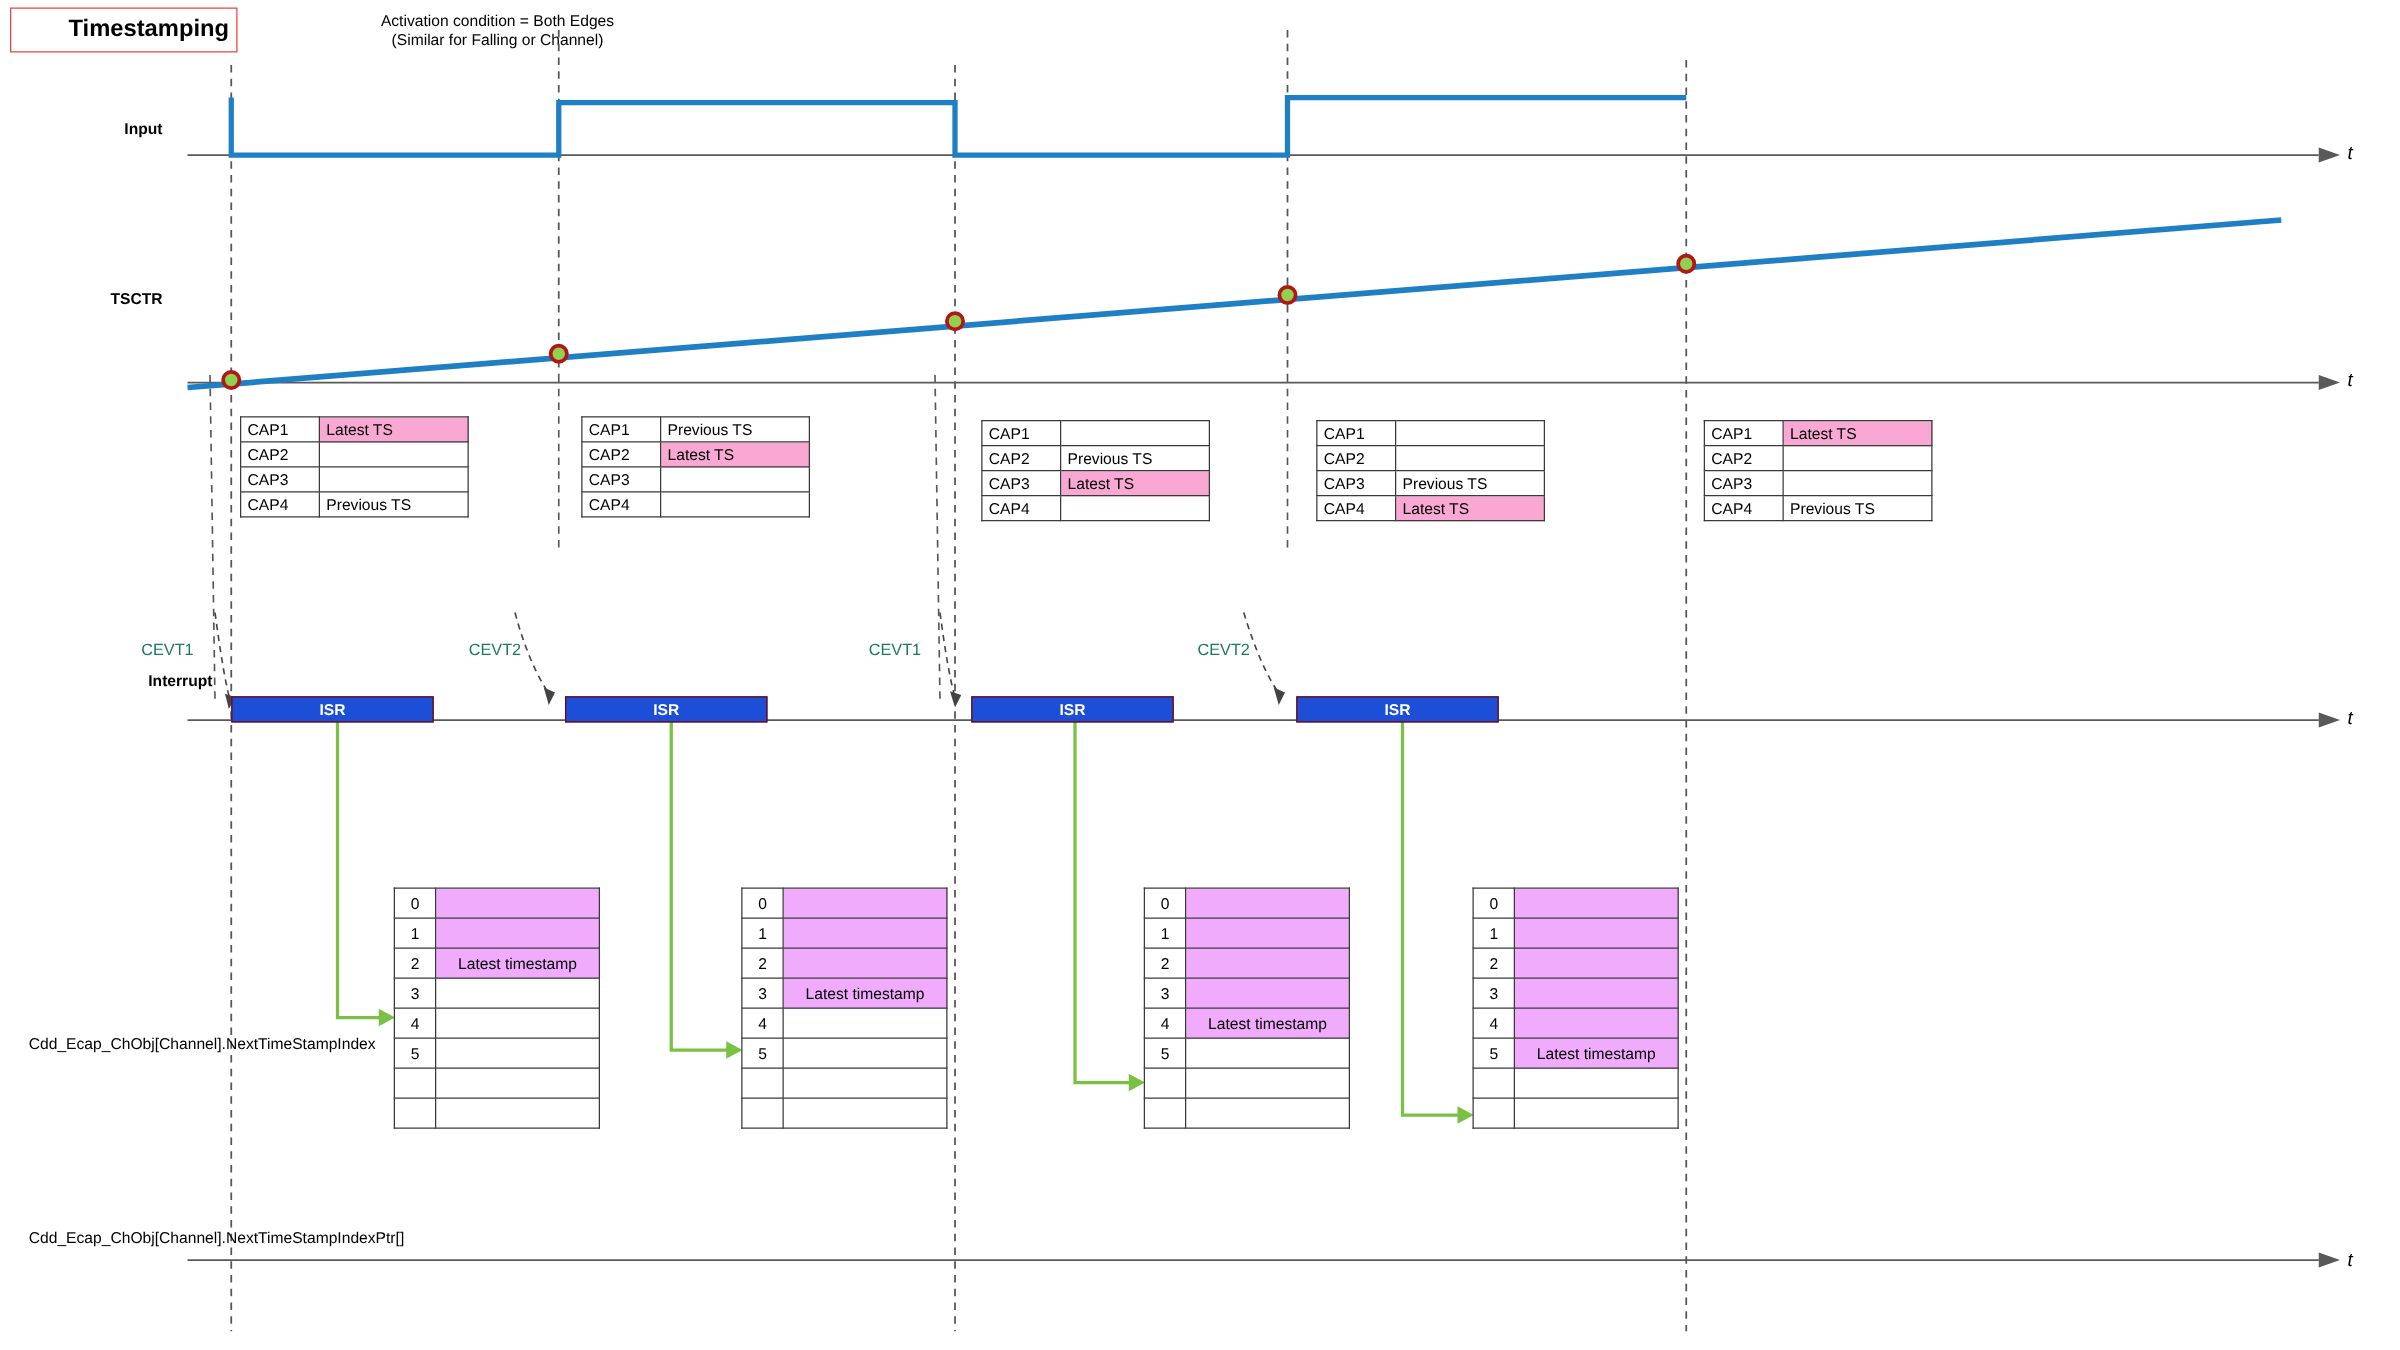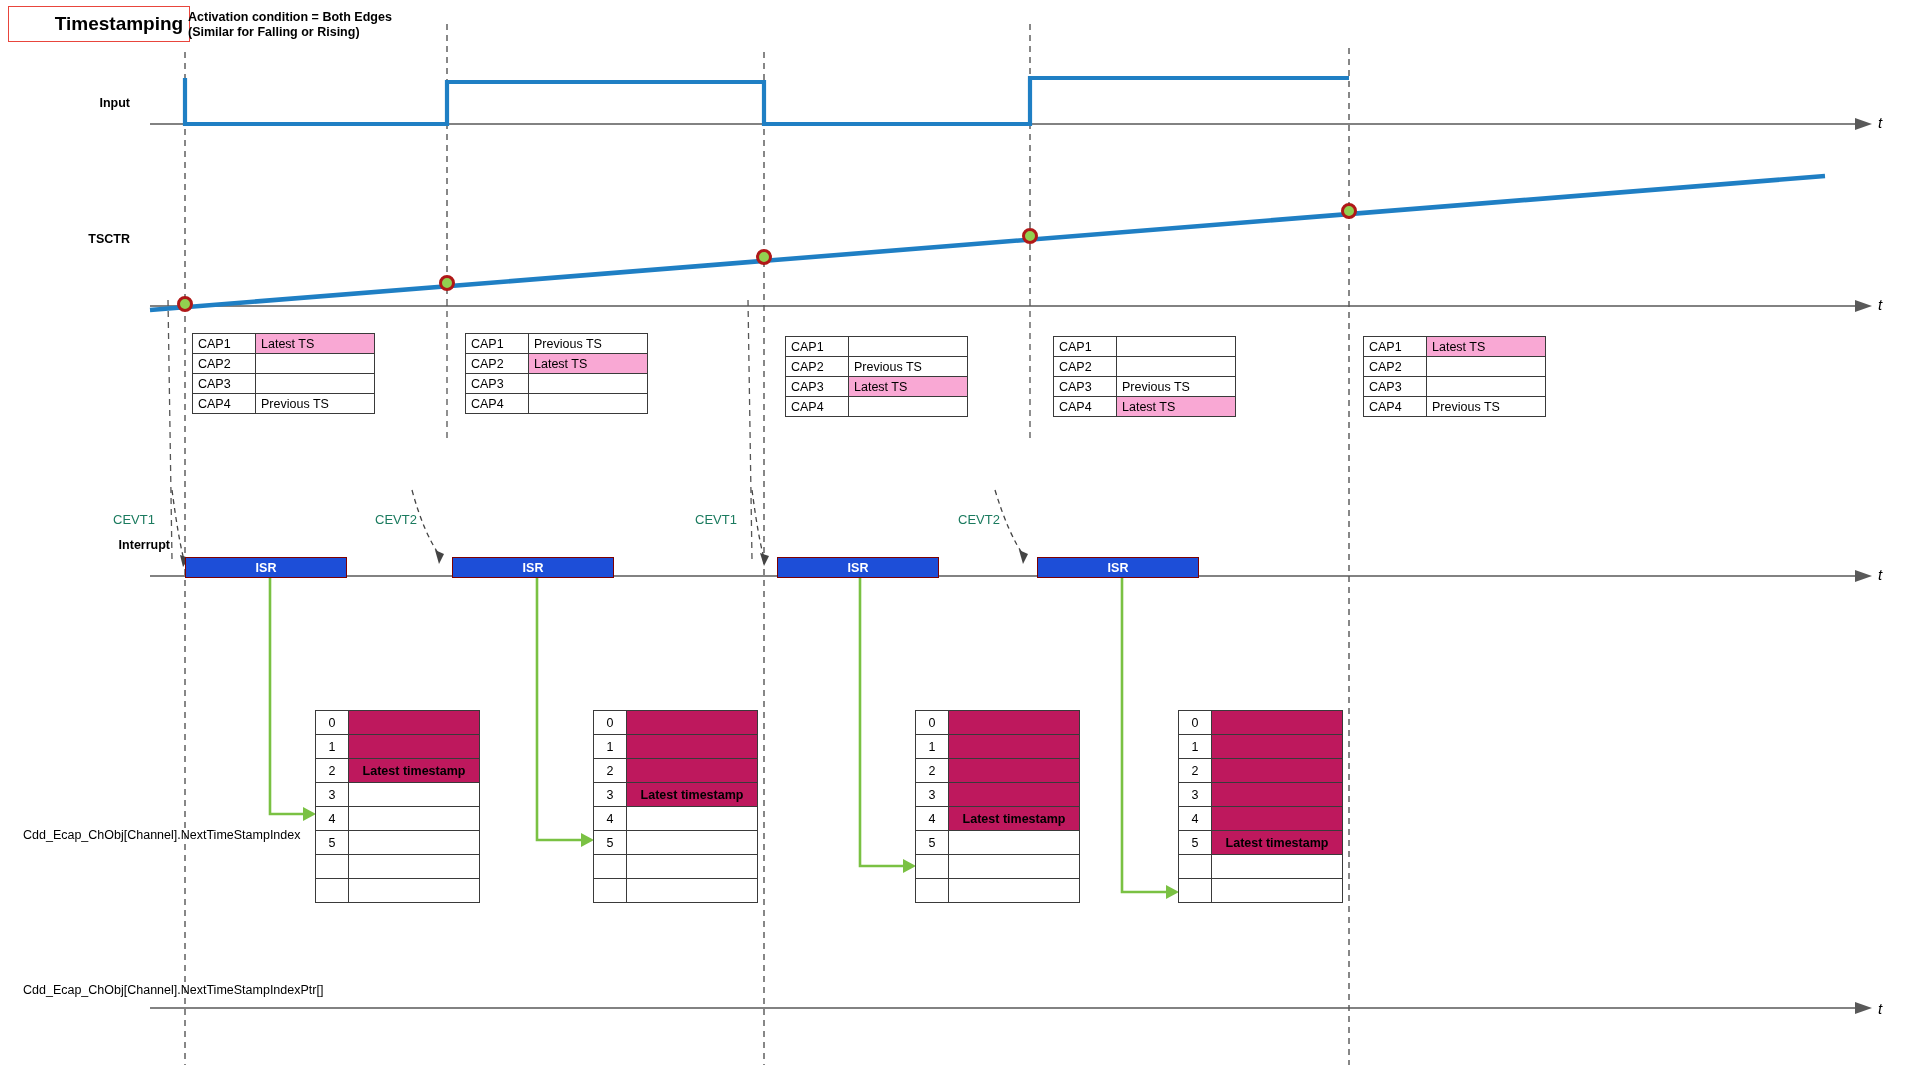--- a/index.html
+++ b/index.html
@@ -4,63 +4,63 @@
 <style>
   html,body{margin:0;padding:0;background:#ffffff;}
   body{width:1920px;height:1080px;position:relative;font-family:"Liberation Sans",sans-serif;overflow:hidden;}
   .abs{position:absolute;}
 
   
   #title-box{left:8px;top:6px;width:140px;height:34px;border:1.5px solid #e8453c;
     display:flex;align-items:center;justify-content:center;padding-left:40px;}
   #title-box span{font-size:19px;font-weight:bold;color:#000;}
 
-  #cond-text{left:188px;top:10px;width:420px;font-size:12.5px;font-weight:bold;color:#000;line-height:15px;}
+  #cond-text{left:188px;top:10px;width:420px;font-size:12.5px;font-weight:normal;color:#000;line-height:15px;text-align:center;}
 
   
   .row-label{font-size:12.5px;font-weight:bold;color:#000;text-align:right;}
   .t-label{font-size:15px;font-style:italic;color:#000;}
 
   
   #vec{position:absolute;left:0;top:0;width:1920px;height:1080px;pointer-events:none;}
 
   
   .cap-table{border-collapse:collapse;font-size:12.5px;color:#000;}
   .cap-table td{border:1.1px solid #3a3a3a;height:19px;padding:0 5px;white-space:nowrap;}
   .cap-table td.k{width:52px;}
   .cap-table td.v{width:108px;}
   .cap-table td.hl{background:#f9a8d4;}
 
   
   .idx-table{border-collapse:collapse;font-size:12.5px;color:#000;}
   .idx-table td{border:1.2px solid #3a3a3a;height:23px;padding:0 5px;white-space:nowrap;}
   .idx-table td.n{width:22px;text-align:center;}
   .idx-table td.c{width:120px;text-align:center;}
-  .idx-table td.g{background:#be185d;font-weight:bold;}
+  .idx-table td.g{background:#f0abfc;}
 
   
   .isr{background:#1d4ed8;border:1.2px solid #7d0000;color:#fff;font-size:12.5px;font-weight:bold;
     display:flex;align-items:center;justify-content:center;height:19px;}
 
   
   .cevt{font-size:13px;color:#1a7a5e;font-weight:normal;margin-top:20px;}
 
   
   .varlabel{font-size:12.5px;font-weight:normal;color:#000;white-space:nowrap;}
 </style>
 </head>
 <body>
 
 <div class="abs" id="title-box">
   <span>Timestamping</span>
 </div>
 
 <div class="abs" id="cond-text">
   <div>Activation condition = Both Edges</div>
-  <div>(Similar for Falling or Rising)</div>
+  <div>(Similar for Falling or Channel)</div>
 </div>
 
 <svg id="vec" viewBox="0 0 1920 1080" xmlns="http://www.w3.org/2000/svg">
 
   <g stroke="#555555" stroke-width="1.4" stroke-dasharray="6,5" fill="none">
     <line x1="185" y1="52" x2="185" y2="1065"></line>
     <line x1="447" y1="24" x2="447" y2="300"></line>
     <line x1="764" y1="52" x2="764" y2="1065"></line>
     <line x1="1030" y1="24" x2="1030" y2="300"></line>
     <line x1="1349" y1="48" x2="1349" y2="1065"></line>

